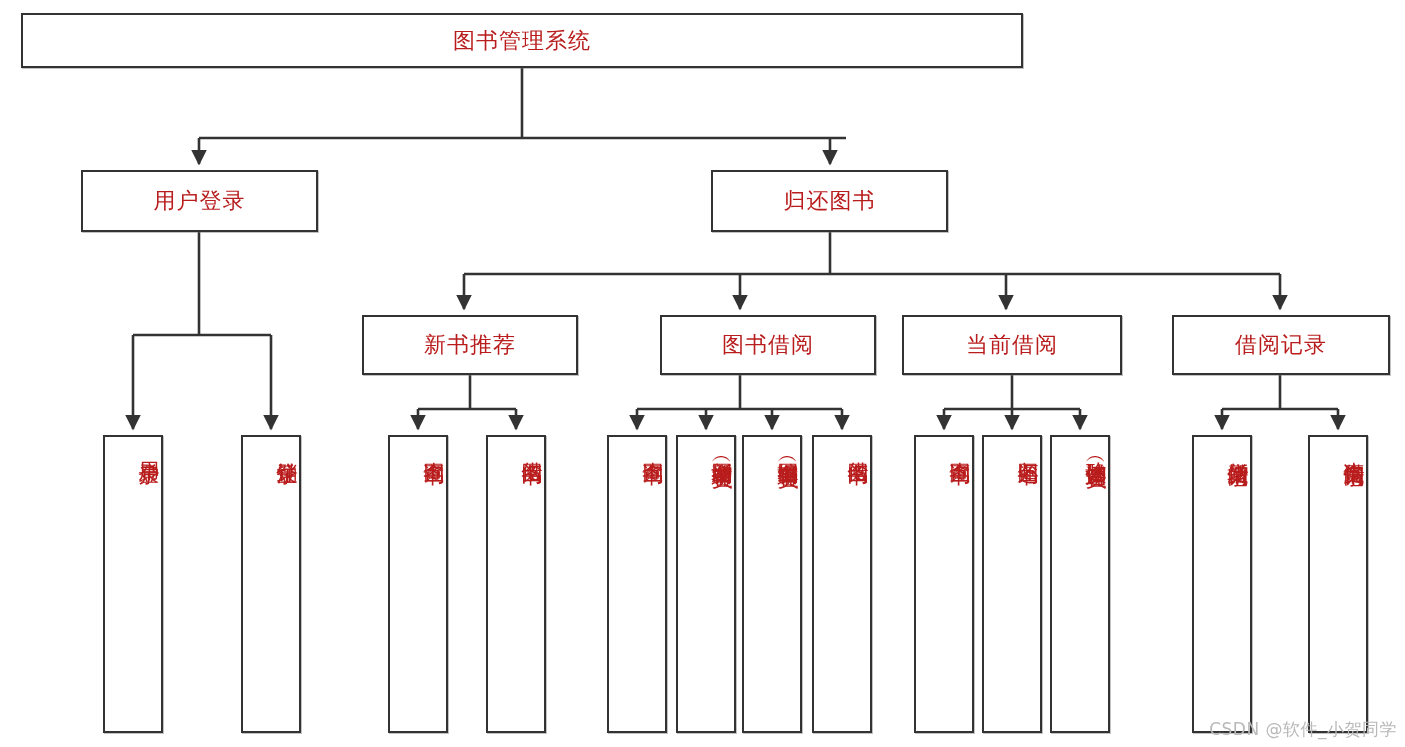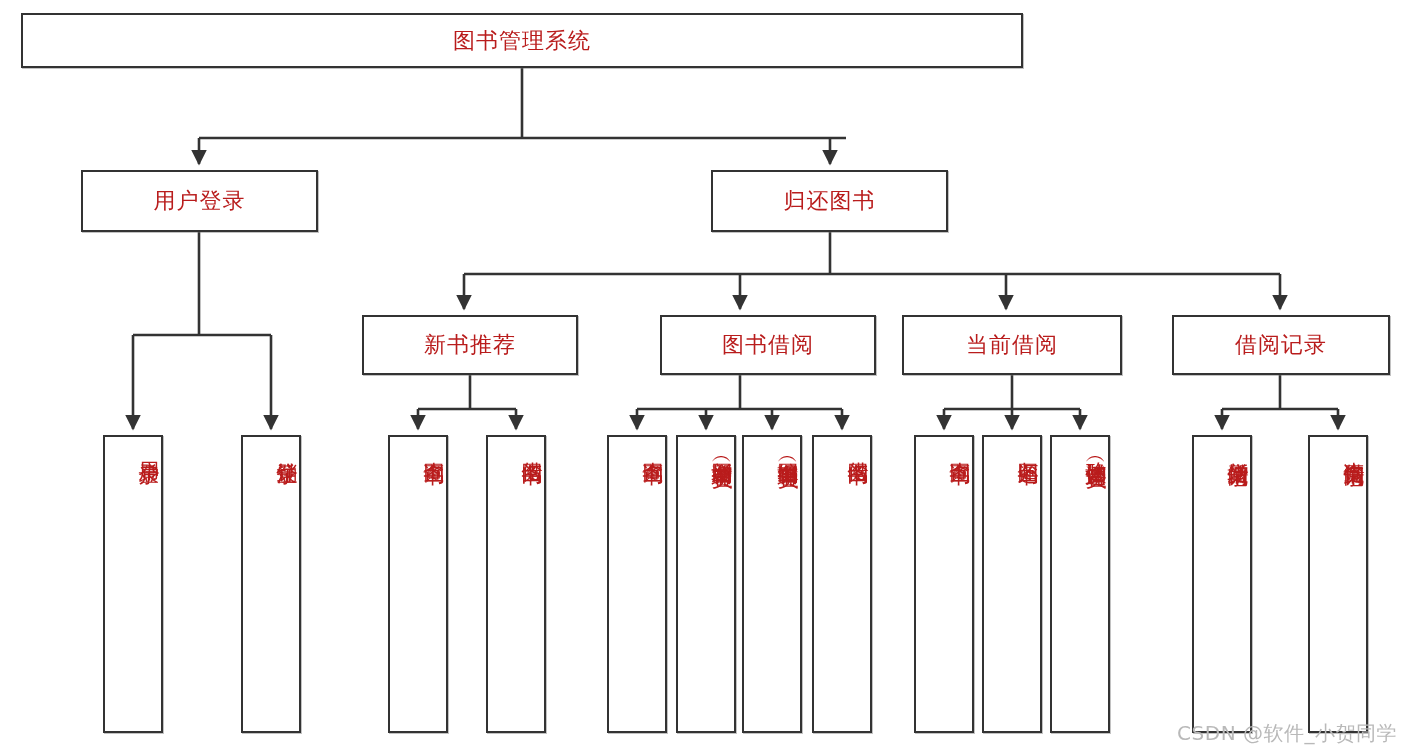--- a/index.html
+++ b/index.html
@@ -60,22 +60,22 @@
   }
   .leaf-text {
     writing-mode: vertical-rl;
     text-orientation: upright;
     display: block;
     white-space: nowrap;
   }
   #watermark {
     position: absolute;
     right: 8px;
-    bottom: 0;
-    font-size: 20px;
+    bottom: 6px;
+    font-size: 17px;
     color: #b9b9b9;
     letter-spacing: 0.5px;
     white-space: nowrap;
   }
 </style>
 </head>
 <body>
 
 <div id="diagram-root">
 

